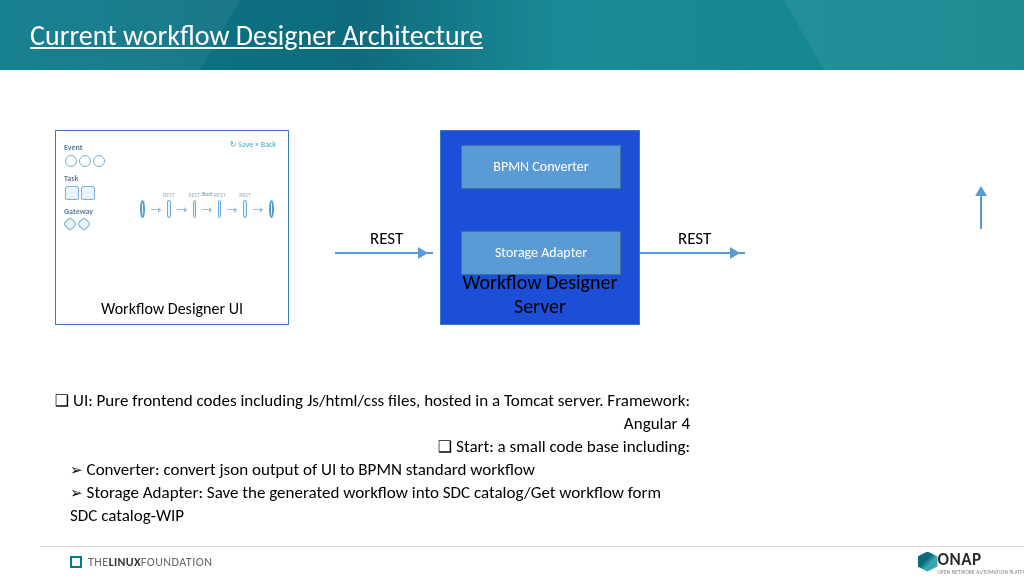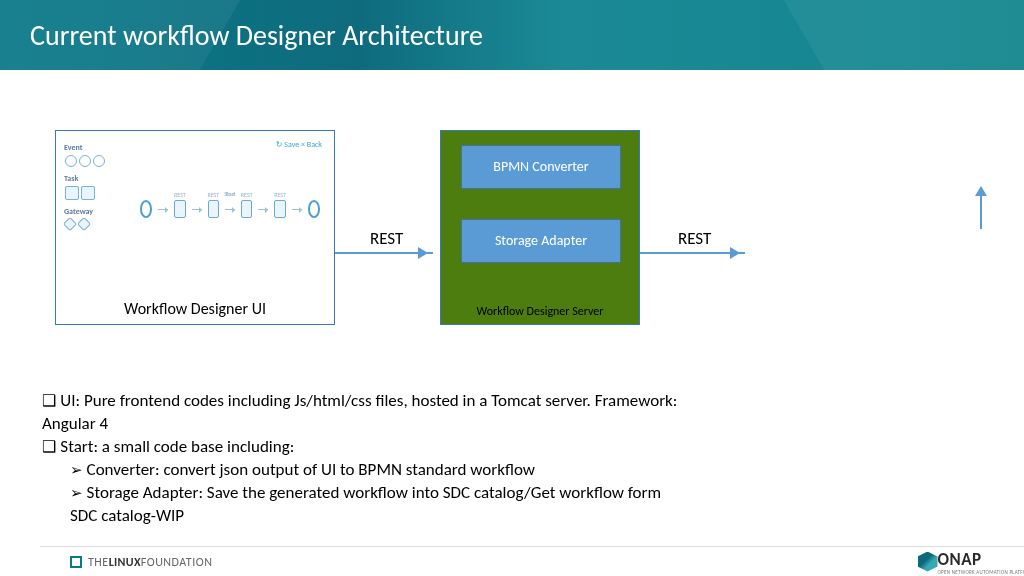--- a/index.html
+++ b/index.html
@@ -24,28 +24,29 @@
     background: rgba(255,255,255,0.06);
   }
   .header::before { left:-80px; transform: skewX(-30deg); }
   .header::after  { right:-80px; transform: skewX(30deg); }
   .title {
     position: relative;
     color:#fff;
     font-size:28px;
     font-weight:400;
     padding: 18px 0 0 30px;
+    text-decoration: underline;
   }
 
   
   .diagram { position: relative; width:100%; height: 280px; margin-top: 60px; }
 
   .box-ui {
     position:absolute; left:55px; top:0;
-    width:280px; height:195px;
+    width:234px; height:195px;
     border:1px solid #3b78c4;
     background:#fff;
   }
   .ui-inner {
     position:absolute; left:8px; top:8px; right:8px; height:140px;
     display:flex;
   }
   .ui-palette {
     width:70px; font-size:8px; color:#6d8aa8;
   }
@@ -64,34 +65,34 @@
   .ui-nlbl{ position:absolute; top:-10px; left:50%; transform:translateX(-50%); font-size:6px; color:#9bb5cb; }
   .ui-caption {
     position:absolute; bottom:6px; left:0; right:0;
     text-align:center; font-size:16px; color:#000;
   }
 
   .box-server {
     position:absolute; left:440px; top:0;
     width:200px; height:195px;
     border:1px solid #3b78c4;
-    background:#4d7c0f;
+    background:#1d4ed8;
   }
   .server-inner-box {
     position:absolute; left:20px; width:160px; height:44px;
     background:#5b9bd5; border:1px solid #41719c;
     color:#fff; text-align:center; font-size:14px;
     display:flex; align-items:center; justify-content:center;
     line-height:1.15;
   }
   .bpmn { top:14px; }
-  .storage { top:88px; }
+  .storage { top:100px; }
   .server-caption {
     position:absolute; bottom:6px; left:0; right:0;
-    text-align:center; font-size:12px; color:#000;
+    text-align:center; font-size:20px; color:#000;
   }
 
   .box-sdc {
     position:absolute; left:755px; top:0;
     width:210px; height:195px;
     background:#5b9bd5; border:1px solid #41719c;
     color:#fff; font-size:17px;
     display:flex; align-items:center; justify-content:center;
   }
 
@@ -114,21 +115,21 @@
     content:""; position:absolute; left:-5px; top:-1px;
     border:6px solid transparent; border-bottom:10px solid #5b9bd5;
     transform: translateY(-10px);
   }
 
   
   .notes {
     position:absolute; left:30px; top:390px; width:660px;
     font-size:17px; line-height:1.35; color:#000;
   }
-  .b1 { margin-left:12px; }
+  .b1 { margin-left:12px;text-align:right; }
   .b2 { margin-left:40px; }
   .bullet-sq::before { content:"❑"; margin-right:4px; font-size:16px; }
   .bullet-ar::before { content:"➢"; margin-right:4px; font-size:15px; }
 
   
   .footer {
     position:absolute; left:0; bottom:0; width:100%; height:30px;
     border-top:1px solid #d7dde0;
     background:#fff;
     display:flex; align-items:center; justify-content:space-between;

